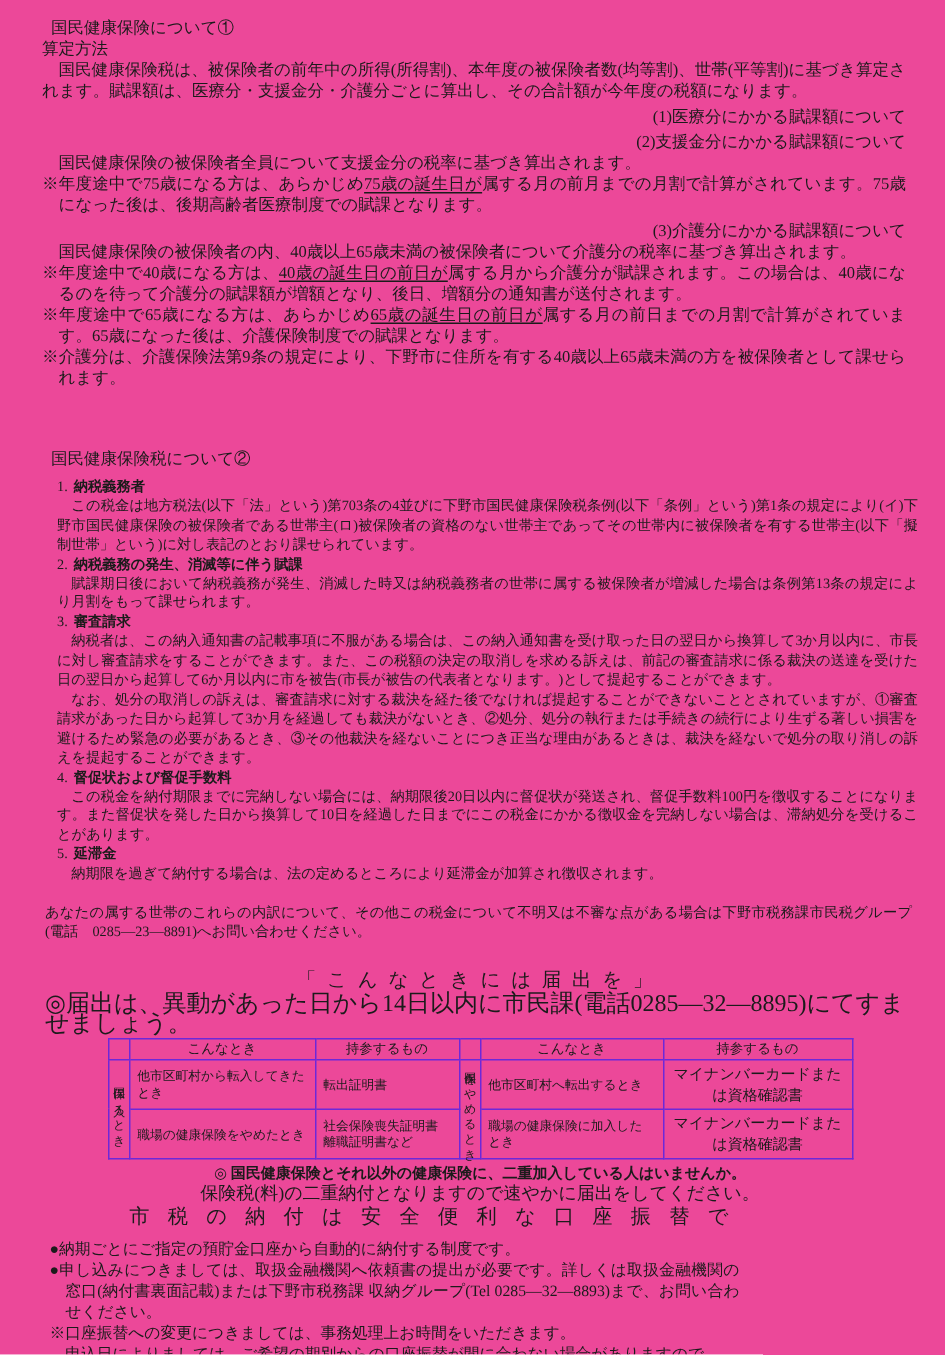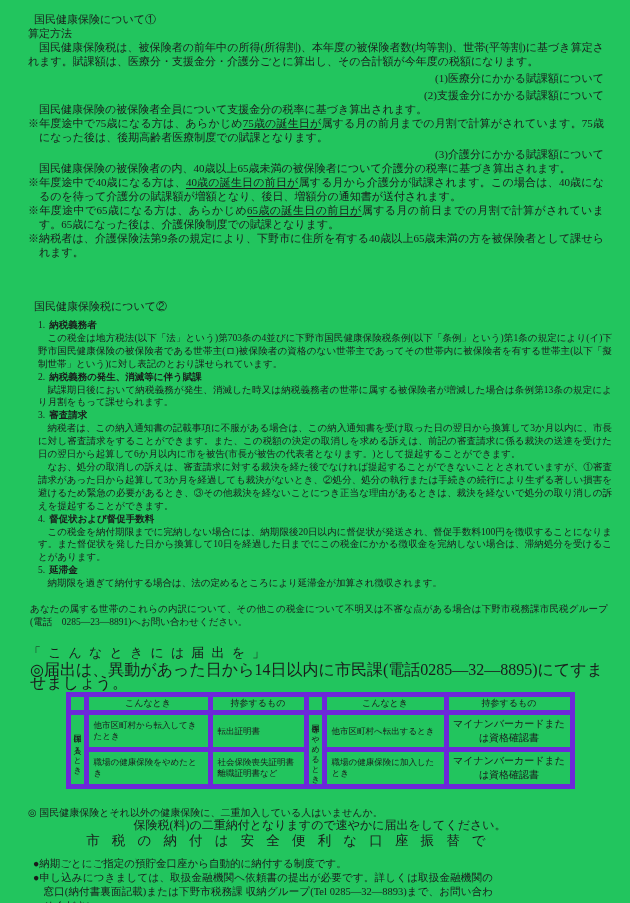--- a/index.html
+++ b/index.html
@@ -1,18 +1,18 @@
 <!DOCTYPE html>
 <html lang="ja"><head>
 <meta charset="utf-8">
 <style>
   html,body{margin:0;padding:0;background:#ffffff;}
   .page{
     position:relative;width:630px;height:903px;box-sizing:border-box;
-    background:#22c55e;color:#1b1b1b;overflow:hidden;
+    background:#ec4899;color:#1b1b1b;overflow:hidden;
     font-family:"Liberation Serif","DejaVu Serif",serif;
     padding:12px 18px 0 28px;
   }
   p{margin:0;}
   .ul{text-decoration:underline;text-underline-offset:2px;}
 
   
   .s1{font-size:11px;line-height:14px;padding-right:8px;}
   .s1 .doc-title{margin-left:6px;}
   .s1 .body{text-indent:11px;text-align:justify;}
@@ -23,33 +23,33 @@
   .s2{margin-top:40px;font-size:9.5px;line-height:12.9px;}
   .s2 .doc-title{font-size:11px;line-height:15px;margin-left:6px;margin-bottom:5px;}
   .s2-item{margin-left:10px;}
   .s2-head{font-weight:bold;}
   .s2-head .num{font-weight:normal;margin-right:4px;}
   .s2-body{text-indent:9.5px;text-align:justify;}
   .contact{margin-top:13px;margin-left:2px;text-align:justify;padding-right:4px;}
 
   
   .todokede{margin-top:16px;}
-  .t-heading{font-size:13px;letter-spacing:0.55em;line-height:16px;}
+  .t-heading{font-size:13px;letter-spacing:0.55em;text-align:center;line-height:16px;}
   .t-notice{font-size:16px;margin-left:2px;margin-top:2px;line-height:13px;}
   table.tbl{border-collapse:collapse;margin:3px auto 0;table-layout:fixed;}
-  .tbl td,.tbl th{border:5px solid #6d28d9;font-weight:normal;vertical-align:middle;}
+  .tbl td,.tbl th{border:1px solid #6d28d9;font-weight:normal;vertical-align:middle;}
   .tbl th{font-size:9px;text-align:center;height:13px;padding:0 2px;}
   .tbl td.cell{font-size:8.5px;padding:2px 5px;line-height:10.5px;}
   .tbl td.small{font-size:10px;text-align:center;padding:2px 2px;}
   .tbl td.vcell{
     writing-mode:vertical-rl;font-size:8px;text-align:center;
     padding:1px 0;letter-spacing:1px;line-height:13px;
   }
   .tbl .pre{white-space:pre-line;}
-  .t-note{font-size:10px;line-height:13px;text-align:left;margin-top:17px;}
+  .t-note{font-size:10px;line-height:13px;text-align:center;margin-top:3px;font-weight:bold;}
   .t-note2{font-size:12px;line-height:13px;text-align:center;}
 
   
   .kouza{margin-top:8px;margin-left:5px;width:460px;font-size:10.5px;line-height:14px;}
   .k-heading{font-size:13.5px;letter-spacing:0.9em;text-align:center;line-height:17px;
              margin-bottom:4px;margin-left:14px;width:500px;}
   .k-hang{padding-left:10.5px;text-indent:-10.5px;text-align:justify;}
   .k-ind{margin-left:10.5px;}
 </style>
 </head>
@@ -62,21 +62,21 @@
     <p>算定方法</p>
     <p class="body">国民健康保険税は、被保険者の前年中の所得(所得割)、本年度の被保険者数(均等割)、世帯(平等割)に基づき算定されます。賦課額は、医療分・支援金分・介護分ごとに算出し、その合計額が今年度の税額になります。</p>
     <p class="head">(1)医療分にかかる賦課額について</p>
     <p class="head">(2)支援金分にかかる賦課額について</p>
     <p class="body">国民健康保険の被保険者全員について支援金分の税率に基づき算出されます。</p>
     <p class="hang"><span>※年度途中で75歳になる方は、あらかじめ</span><span class="ul">75歳の誕生日が</span><span>属する月の前月までの月割で計算がされています。75歳になった後は、後期高齢者医療制度での賦課となります。</span></p>
     <p class="head">(3)介護分にかかる賦課額について</p>
     <p class="body">国民健康保険の被保険者の内、40歳以上65歳未満の被保険者について介護分の税率に基づき算出されます。</p>
     <p class="hang"><span>※年度途中で40歳になる方は、</span><span class="ul">40歳の誕生日の前日が</span><span>属する月から介護分が賦課されます。この場合は、40歳になるのを待って介護分の賦課額が増額となり、後日、増額分の通知書が送付されます。</span></p>
     <p class="hang"><span>※年度途中で65歳になる方は、あらかじめ</span><span class="ul">65歳の誕生日の前日が</span><span>属する月の前日までの月割で計算がされています。65歳になった後は、介護保険制度での賦課となります。</span></p>
-    <p class="hang">※納税者は、介護保険法第9条の規定により、下野市に住所を有する40歳以上65歳未満の方を被保険者として課せられます。</p>
+    <p class="hang">※介護分は、介護保険法第9条の規定により、下野市に住所を有する40歳以上65歳未満の方を被保険者として課せられます。</p>
   </div>
 
   <div class="s2">
     <p class="doc-title">国民健康保険税について②</p>
 
     <div class="s2-item">
       <p class="s2-head"><span class="num">1.</span><span>納税義務者</span></p>
       <p class="s2-body">この税金は地方税法(以下「法」という)第703条の4並びに下野市国民健康保険税条例(以下「条例」という)第1条の規定により(イ)下野市国民健康保険の被保険者である世帯主(ロ)被保険者の資格のない世帯主であってその世帯内に被保険者を有する世帯主(以下「擬制世帯」という)に対し表記のとおり課せられています。</p>
     </div>
     <div class="s2-item">

